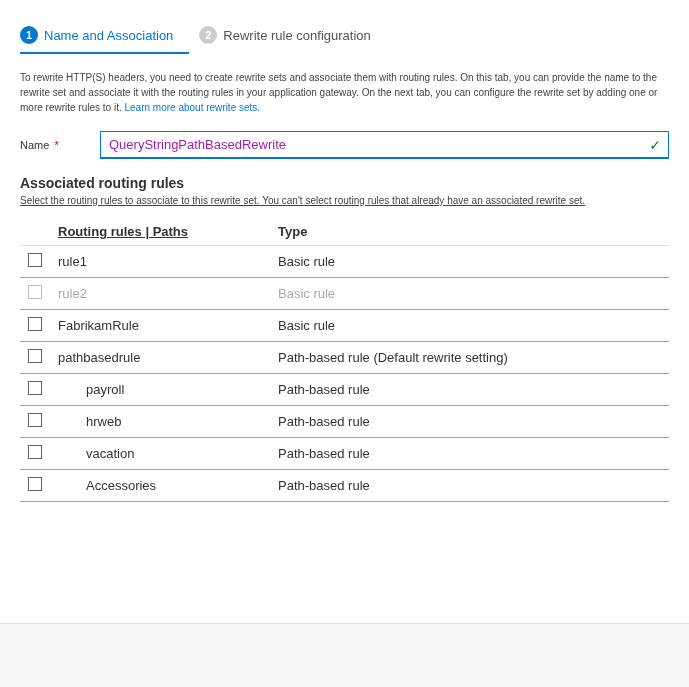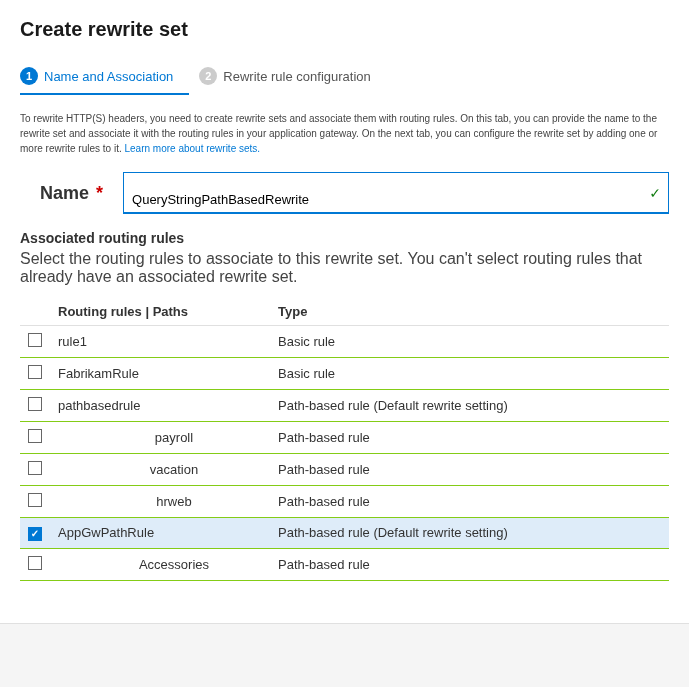--- a/index.html
+++ b/index.html
@@ -83,68 +83,68 @@
       text-decoration: none;
     }
 
     .field-row {
       display: flex;
       align-items: center;
       margin-bottom: 16px;
     }
 
     .field-label {
-      font-size: 18px;
-      font-weight: 700;
+      font-size: 11px;
+      font-weight: 400;
       color: #333;
       min-width: 60px;
-      margin-left: 20px;
     }
 
     .required-star {
       color: #c00;
       margin-left: 2px;
     }
 
     .field-input-wrapper {
       flex: 1;
       margin-left: 20px;
       position: relative;
     }
 
     .field-input {
       width: 100%;
       border: 1px solid #0078d4;
       border-bottom: 2px solid #0078d4;
-      padding: 19px 28px 5px 8px;
+      padding: 5px 28px 5px 8px;
       font-size: 13px;
       outline: none;
-      color: #000000;
+      color: #a21caf;
     }
 
     .input-check-icon {
       position: absolute;
       right: 8px;
       top: 50%;
       transform: translateY(-50%);
       color: #107c10;
       font-size: 14px;
     }
 
     .section-title {
       font-size: 14px;
       font-weight: 600;
       color: #333;
       margin-bottom: 4px;
     }
 
     .section-description {
-      font-size: 16px;
+      font-size: 10px;
       color: #444;
       margin-bottom: 12px;
+      text-decoration: underline;
     }
 
     .routing-table {
       width: 100%;
       border-collapse: collapse;
       font-size: 13px;
     }
 
     .routing-table th {
       text-align: left;
@@ -198,20 +198,21 @@
 
     .cb-box.checked::after {
       content: '✓';
       color: #fff;
       font-size: 10px;
       font-weight: 700;
     }
 
     .col-name {
       width: 220px;
+      text-decoration: underline;
     }
 
     .col-type {
       width: auto;
     }
 
     .footer-bar {
       position: absolute;
       bottom: 0;
       left: 0;
@@ -220,29 +221,27 @@
       background: #f5f5f5;
       border-top: 1px solid #e0e0e0;
       display: flex;
       align-items: center;
       padding: 0 20px;
       gap: 8px;
     }
 
     .path-indent {
       padding-left: 36px !important;
-      text-align: center;
     }
   </style>
 </head>
 <body>
 
 <div class="page-container">
 
-  <h1 class="page-title">Create rewrite set</h1>
 
   <div class="tabs-row">
     <div class="tab active">
       <span class="tab-number">1</span>
       <span>Name and Association</span>
     </div>
     <div class="tab">
       <span class="tab-number">2</span>
       <span>Rewrite rule configuration</span>
     </div>
@@ -273,49 +272,49 @@
         <th class="col-name">Routing rules | Paths</th>
         <th class="col-type">Type</th>
       </tr>
     </thead>
     <tbody id="table-body">
     <tr>
           <td class="cb-cell"><div class="cb-box"></div></td>
           <td>rule1</td>
           <td>Basic rule</td>
         </tr>
+        <tr class="disabled-row">
+          <td class="cb-cell"><div class="cb-box"></div></td>
+          <td>rule2</td>
+          <td>Basic rule</td>
+        </tr>
         <tr>
           <td class="cb-cell"><div class="cb-box"></div></td>
           <td>FabrikamRule</td>
           <td>Basic rule</td>
         </tr>
         <tr>
           <td class="cb-cell"><div class="cb-box"></div></td>
           <td>pathbasedrule</td>
           <td>Path-based rule (Default rewrite setting)</td>
         </tr>
         <tr>
           <td class="cb-cell"><div class="cb-box"></div></td>
           <td class="path-indent">payroll</td>
           <td>Path-based rule</td>
         </tr>
         <tr>
           <td class="cb-cell"><div class="cb-box"></div></td>
+          <td class="path-indent">hrweb</td>
+          <td>Path-based rule</td>
+        </tr>
+        <tr>
+          <td class="cb-cell"><div class="cb-box"></div></td>
           <td class="path-indent">vacation</td>
           <td>Path-based rule</td>
-        </tr>
-        <tr>
-          <td class="cb-cell"><div class="cb-box"></div></td>
-          <td class="path-indent">hrweb</td>
-          <td>Path-based rule</td>
-        </tr>
-        <tr class="selected-row">
-          <td class="cb-cell"><div class="cb-box checked"></div></td>
-          <td>AppGwPathRule</td>
-          <td>Path-based rule (Default rewrite setting)</td>
         </tr>
         <tr>
           <td class="cb-cell"><div class="cb-box"></div></td>
           <td class="path-indent">Accessories</td>
           <td>Path-based rule</td>
         </tr>
       </tbody>
   </table>
 
 </div>

